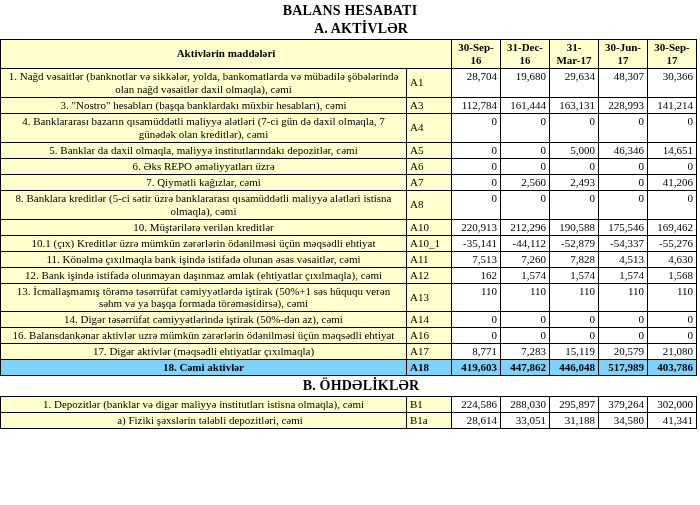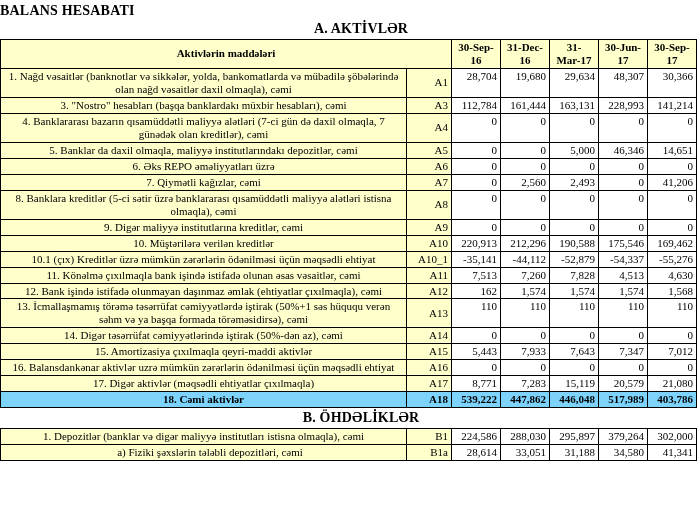--- a/index.html
+++ b/index.html
@@ -9,21 +9,21 @@
     color: #000000;
     font-family: "Liberation Serif", serif;
   }
   .page {
     width: 700px;
     padding-top: 2px;
   }
   .page-title {
     font-size: 14px;
     font-weight: bold;
-    text-align: left;
+    text-align: center;
     margin: 1px 0 0 0;
     letter-spacing: 0.2px;
   }
   .section-title {
     font-size: 14px;
     font-weight: bold;
     text-align: center;
     margin: 2px 0 2px 0;
     letter-spacing: 0.2px;
     padding-left: 22px;
@@ -41,21 +41,21 @@
     overflow: hidden;
   }
   .label-cell {
     background: #FFFFCC;
     text-align: center;
     vertical-align: middle;
     padding-left: 4px;
   }
   .code-cell {
     background: #FFFFCC;
-    text-align: right;
+    text-align: left;
     vertical-align: middle;
   }
   .value-cell {
     background: #FFFFFF;
     text-align: right;
     vertical-align: top;
     padding-right: 4px;
   }
   tr.header-row td {
     background: #FFFFCC;
@@ -162,29 +162,20 @@
         <tr>
           <td class="label-cell">8. Banklara kreditlər (5-ci sətir üzrə banklararası qısamüddətli maliyyə alətləri istisna olmaqla), cəmi</td>
           <td class="code-cell">A8</td>
           <td class="value-cell">0</td>
           <td class="value-cell">0</td>
           <td class="value-cell">0</td>
           <td class="value-cell">0</td>
           <td class="value-cell">0</td>
         </tr>
         <tr>
-          <td class="label-cell">9. Digər maliyyə institutlarına kreditlər, cəmi</td>
-          <td class="code-cell">A9</td>
-          <td class="value-cell">0</td>
-          <td class="value-cell">0</td>
-          <td class="value-cell">0</td>
-          <td class="value-cell">0</td>
-          <td class="value-cell">0</td>
-        </tr>
-        <tr>
           <td class="label-cell">10. Müştərilərə verilən kreditlər</td>
           <td class="code-cell">A10</td>
           <td class="value-cell">220,913</td>
           <td class="value-cell">212,296</td>
           <td class="value-cell">190,588</td>
           <td class="value-cell">175,546</td>
           <td class="value-cell">169,462</td>
         </tr>
         <tr>
           <td class="label-cell">10.1 (çıx) Kreditlər üzrə mümkün zərərlərin ödənilməsi üçün məqsədli ehtiyat</td>
@@ -225,50 +216,41 @@
         <tr>
           <td class="label-cell">14. Digər təsərrüfat cəmiyyətlərində iştirak (50%-dən az), cəmi</td>
           <td class="code-cell">A14</td>
           <td class="value-cell">0</td>
           <td class="value-cell">0</td>
           <td class="value-cell">0</td>
           <td class="value-cell">0</td>
           <td class="value-cell">0</td>
         </tr>
         <tr>
-          <td class="label-cell">15. Amortizasiya çıxılmaqla qeyri-maddi aktivlər</td>
-          <td class="code-cell">A15</td>
-          <td class="value-cell">5,443</td>
-          <td class="value-cell">7,933</td>
-          <td class="value-cell">7,643</td>
-          <td class="value-cell">7,347</td>
-          <td class="value-cell">7,012</td>
-        </tr>
-        <tr>
           <td class="label-cell">16. Balansdankənar aktivlər uzrə mümkün zərərlərin ödənilməsi üçün məqsədli ehtiyat</td>
           <td class="code-cell">A16</td>
           <td class="value-cell">0</td>
           <td class="value-cell">0</td>
           <td class="value-cell">0</td>
           <td class="value-cell">0</td>
           <td class="value-cell">0</td>
         </tr>
         <tr>
           <td class="label-cell">17. Digər aktivlər (məqsədli ehtiyatlar çıxılmaqla)</td>
           <td class="code-cell">A17</td>
           <td class="value-cell">8,771</td>
           <td class="value-cell">7,283</td>
           <td class="value-cell">15,119</td>
           <td class="value-cell">20,579</td>
           <td class="value-cell">21,080</td>
         </tr>
         <tr class="total-row">
           <td class="label-cell">18. Cəmi aktivlər</td>
           <td class="code-cell">A18</td>
-          <td class="value-cell">539,222</td>
+          <td class="value-cell">419,603</td>
           <td class="value-cell">447,862</td>
           <td class="value-cell">446,048</td>
           <td class="value-cell">517,989</td>
           <td class="value-cell">403,786</td>
         </tr>
       </tbody>
     </table>
 
   <div class="section-title">B. ÖHDƏLİKLƏR</div>
 

